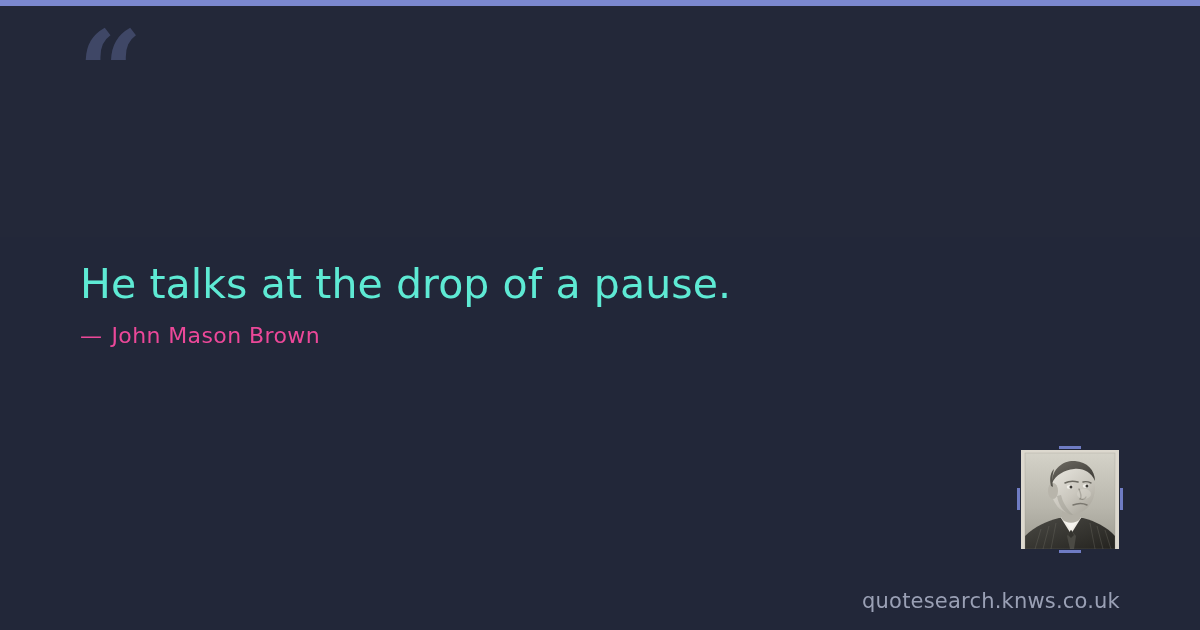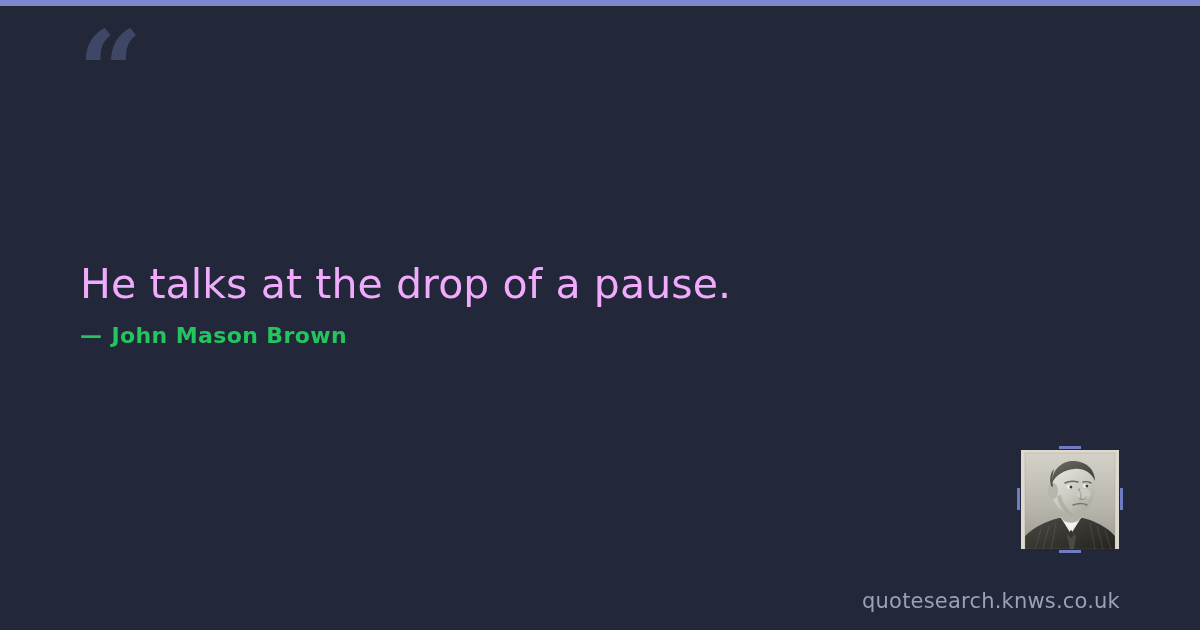--- a/index.html
+++ b/index.html
@@ -53,33 +53,33 @@
 
   
   .quote-text{
     position:absolute;
     left:80px;
     top:259px;
     width:1020px;
     font-size:41px;
     font-weight:400;
     line-height:1.22;
-    color:#f0abfc;
+    color:#5eead4;
     letter-spacing:0.1px;
   }
 
   
   .attribution{
     position:absolute;
     left:80px;
     top:323px;
     font-size:22px;
-    font-weight:700;
+    font-weight:400;
     letter-spacing:0.4px;
-    color:#22c55e;
+    color:#ec4899;
     white-space:nowrap;
   }
   .attribution .dash{ margin-right:9px; }
 
   
   .portrait-wrap{
     position:absolute;
     left:1021px;
     top:450px;
     width:98px;

